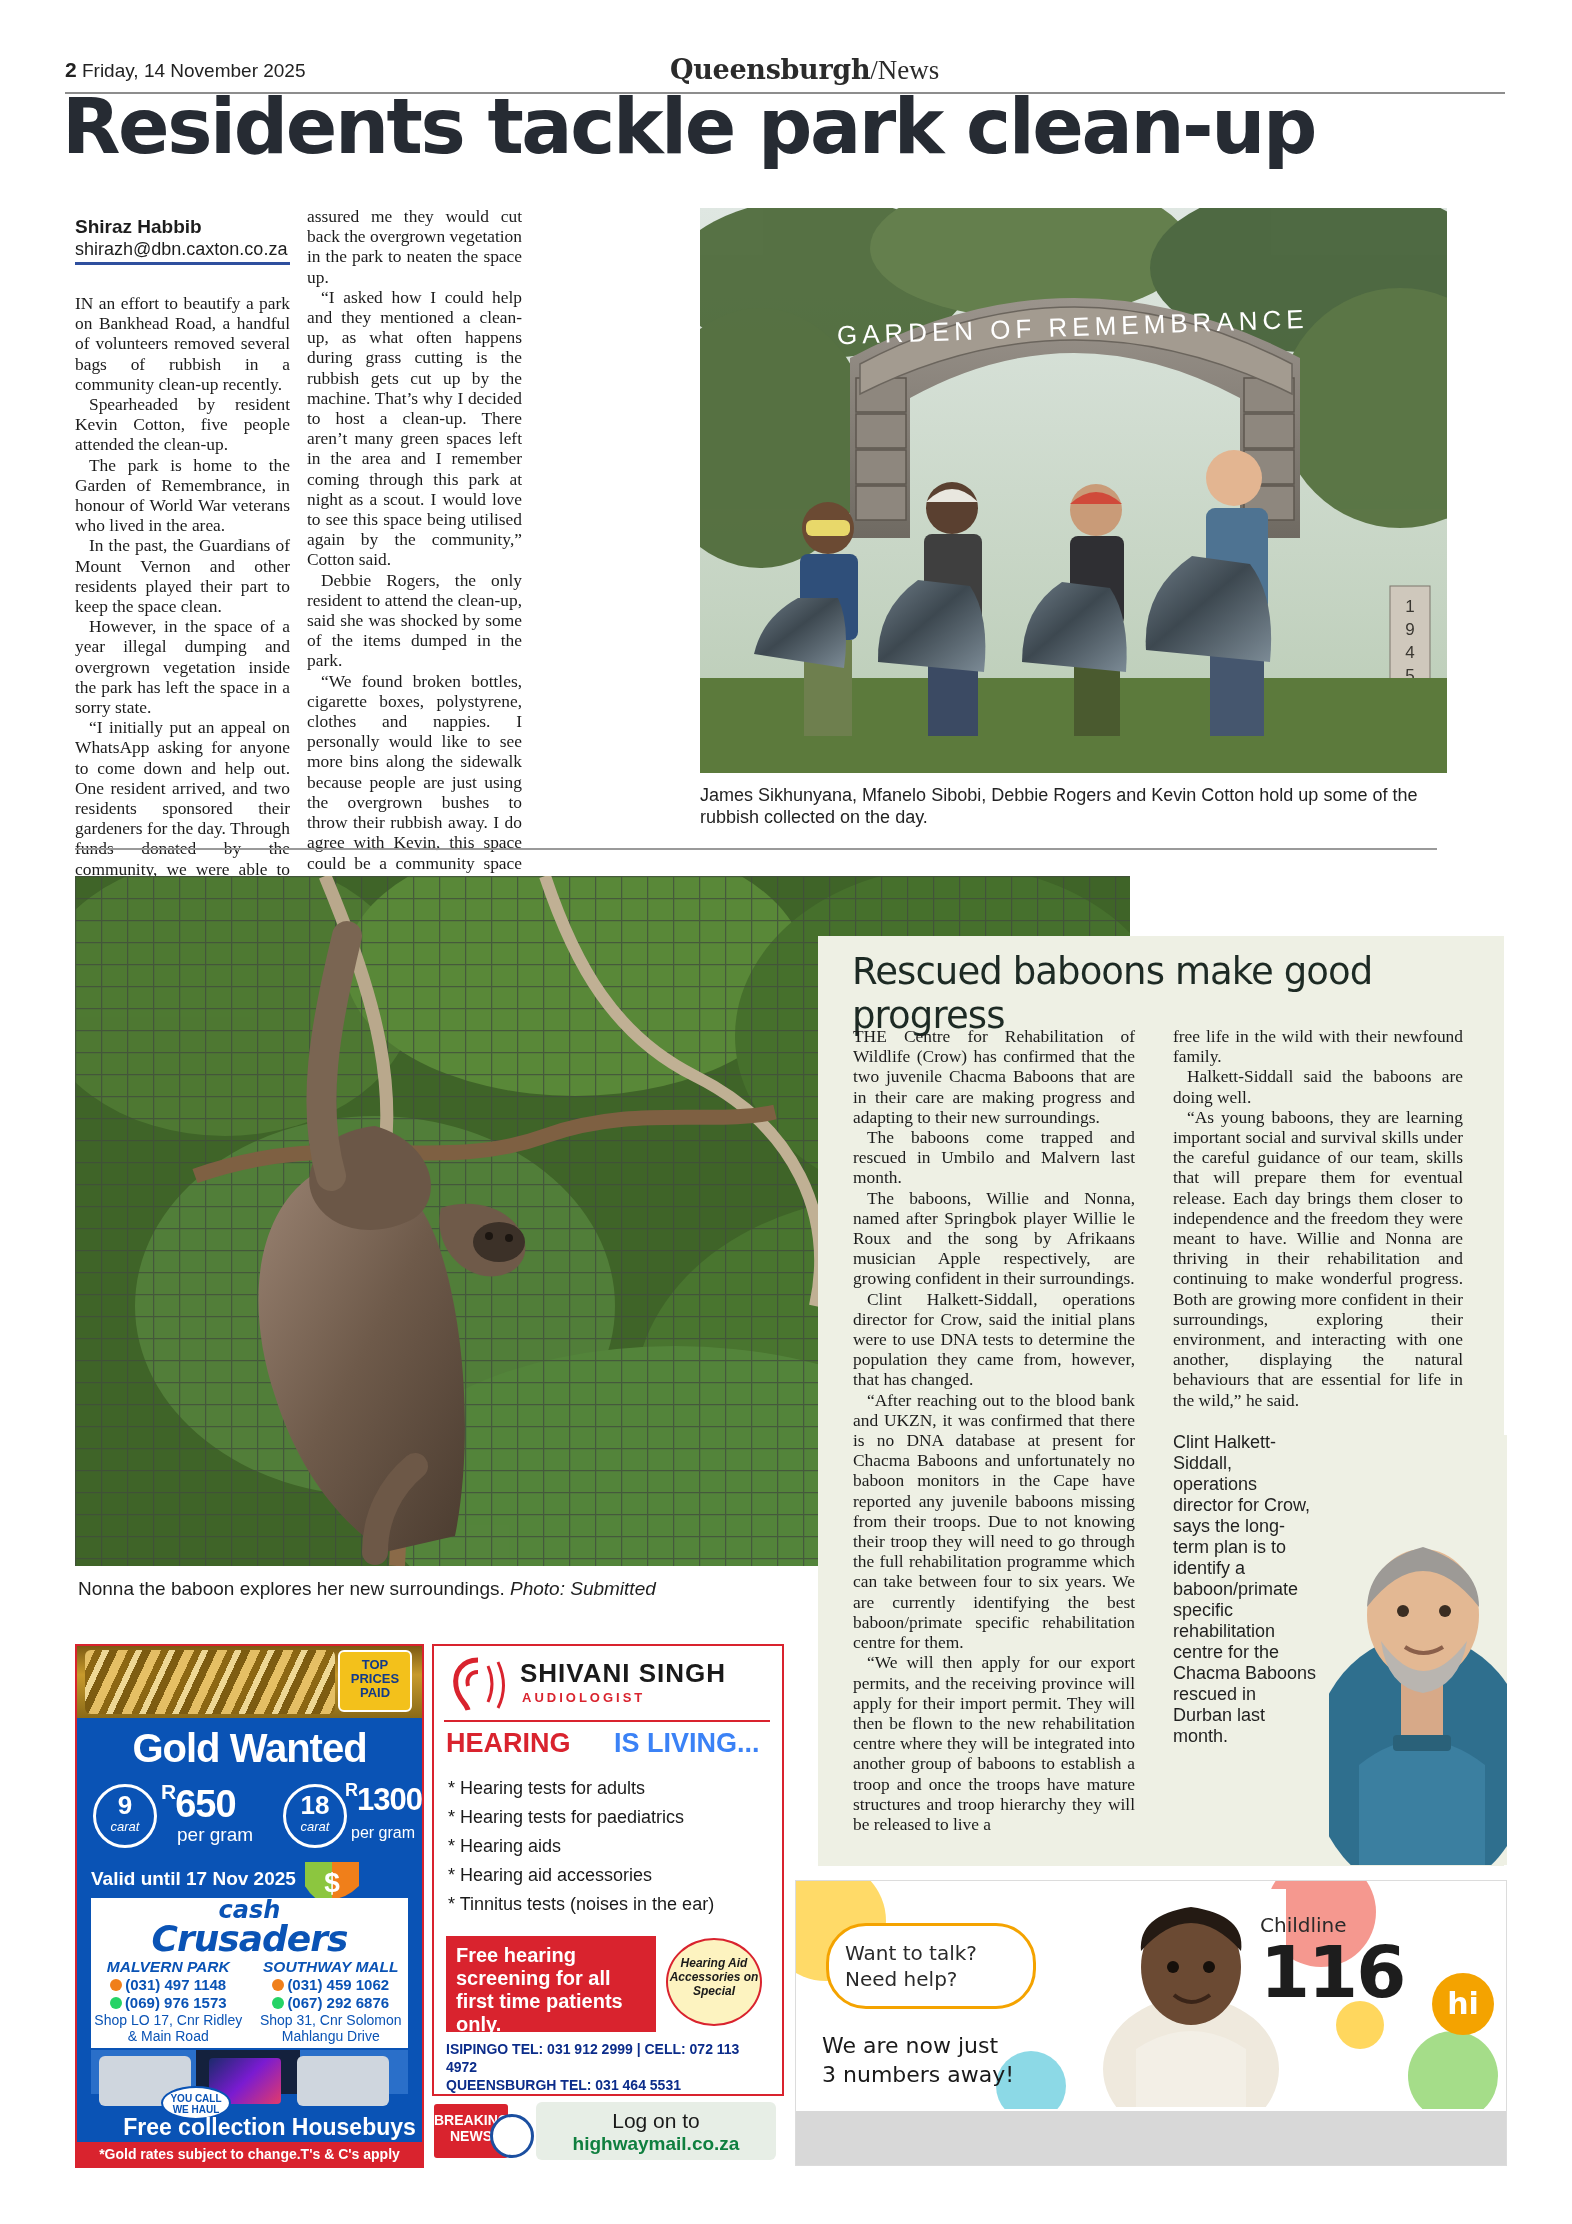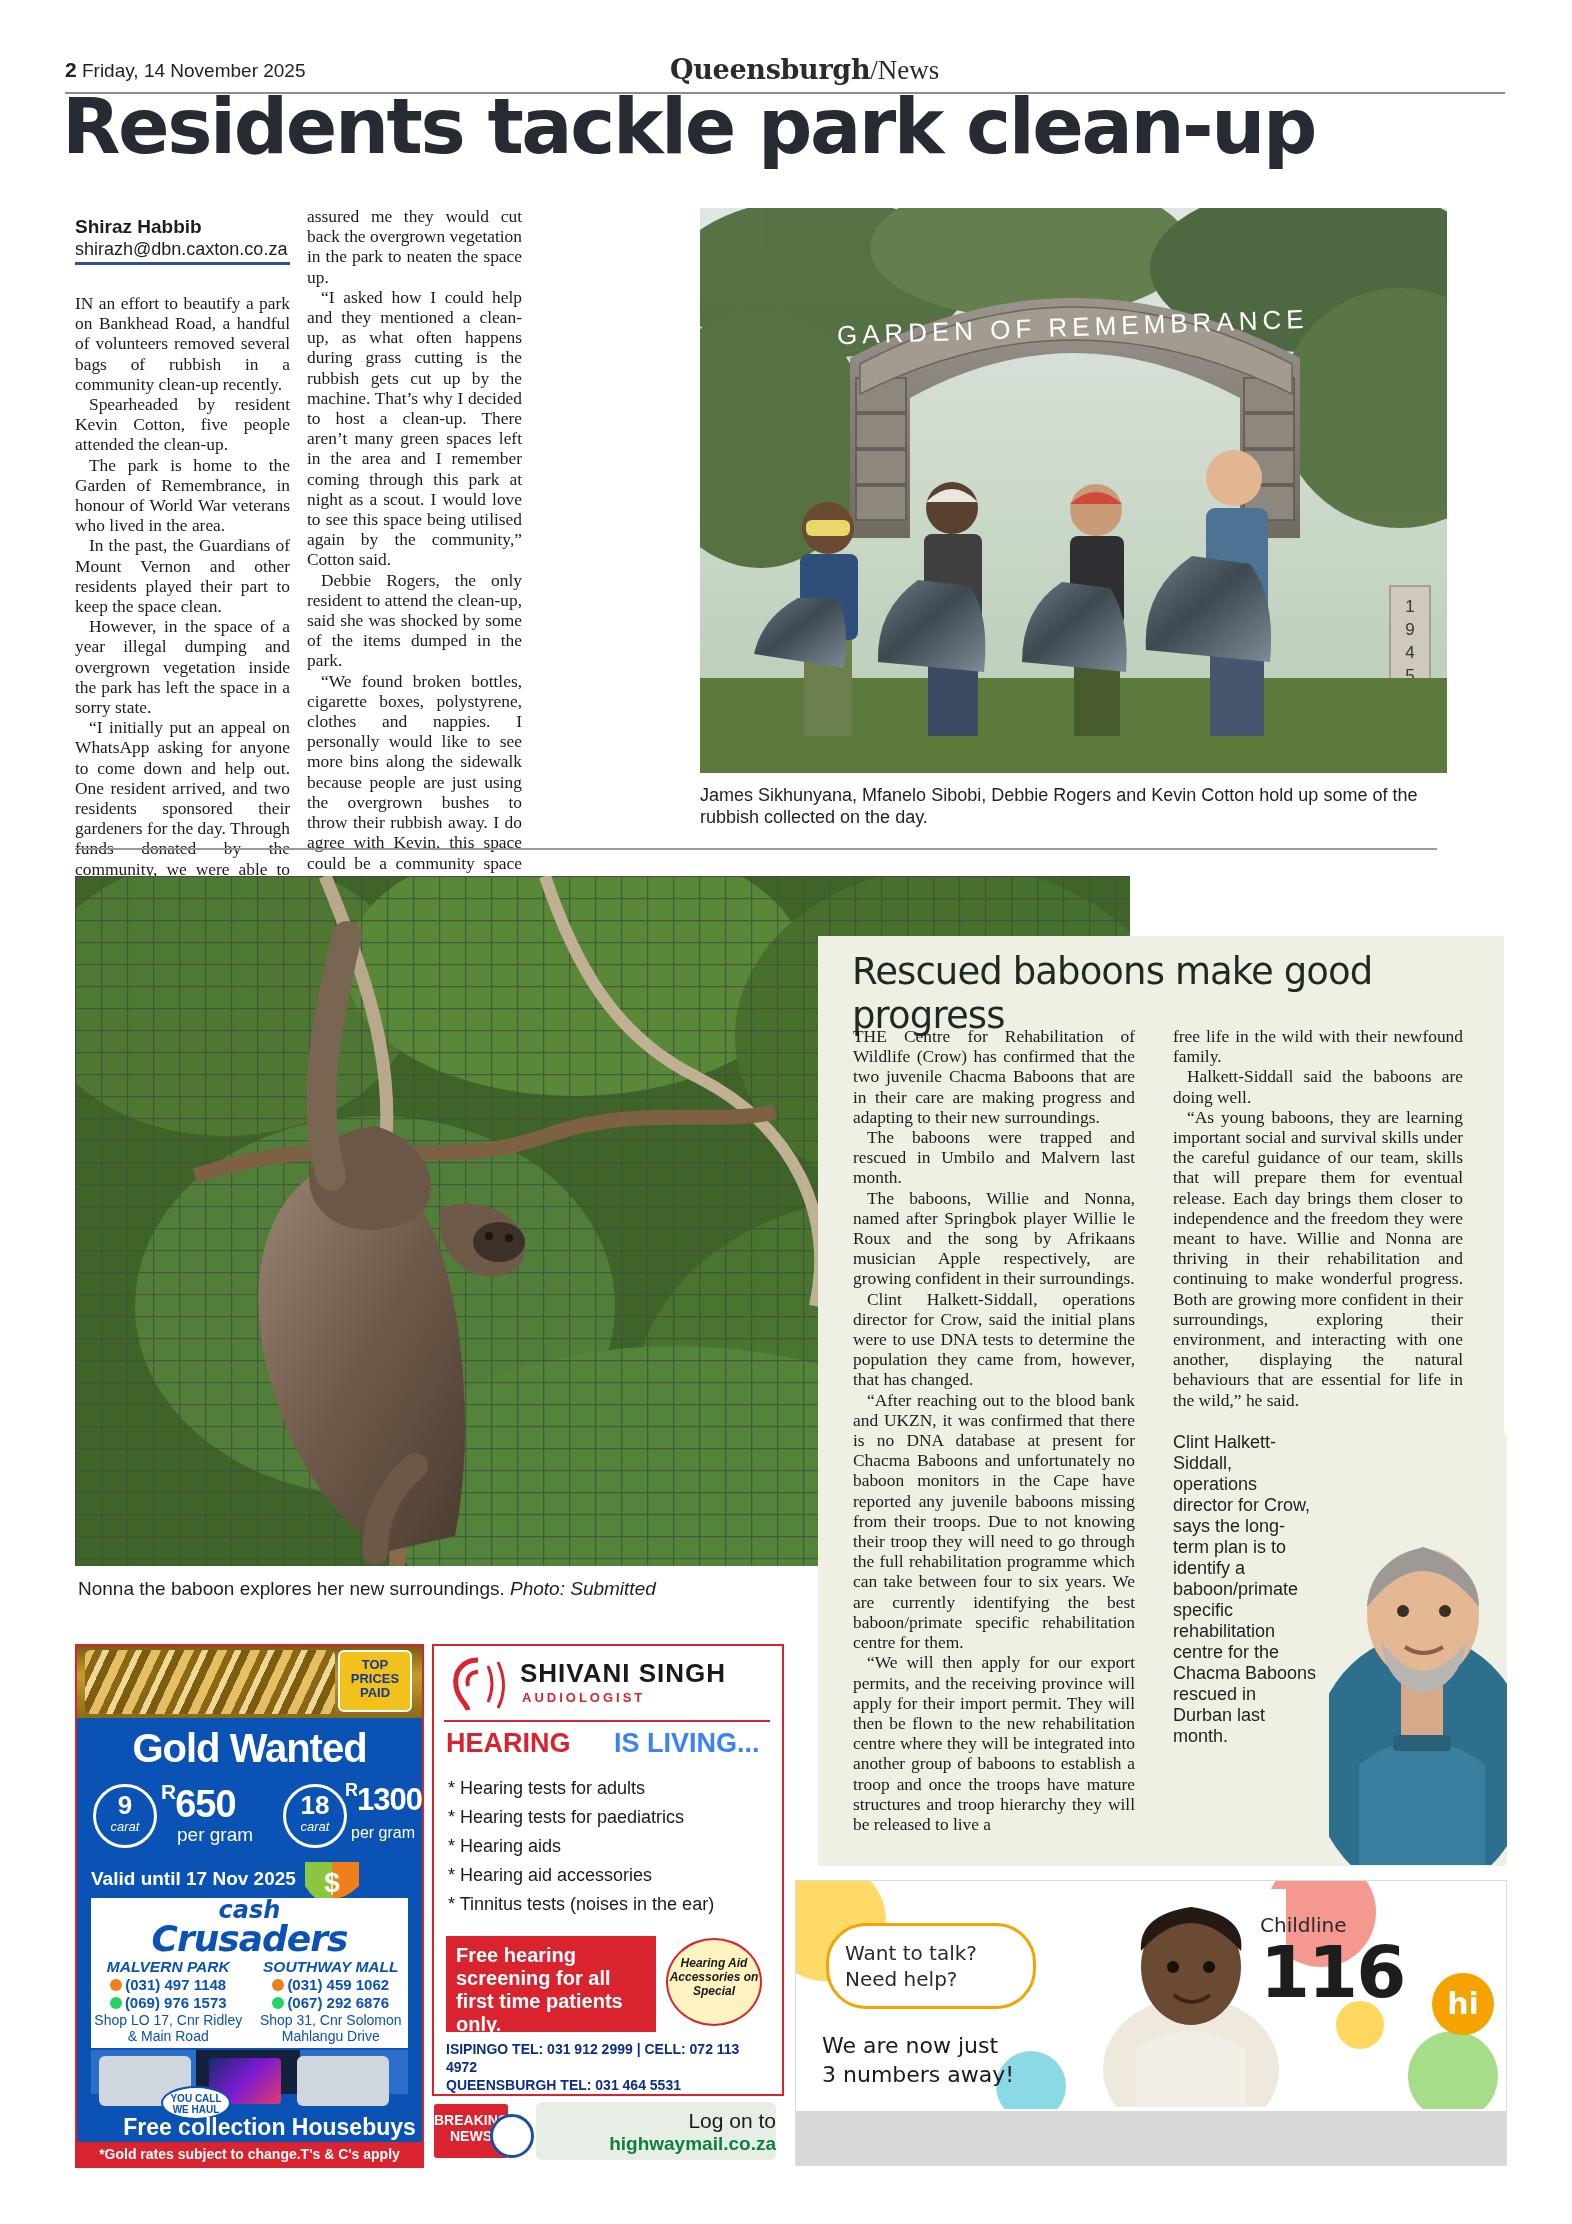--- a/index.html
+++ b/index.html
@@ -143,21 +143,21 @@
      font-family:"Liberation Sans",sans-serif;font-weight:bold;font-size:14px;line-height:18px;}
 
   
   #ad-break{left:432px;top:2098px;width:348px;height:66px;background:#fff;}
   .bn-badge{position:absolute;left:2px;top:6px;width:74px;height:54px;background:#d9232e;color:#fff;
      font-family:"Liberation Sans",sans-serif;font-weight:bold;font-size:14px;line-height:16px;
      text-align:center;padding-top:8px;box-sizing:border-box;border-radius:3px;}
   .bn-globe{position:absolute;left:58px;top:16px;width:38px;height:38px;border-radius:50%;
      border:3px solid #1b4fa0;background:#fff;}
   .bn-pill{position:absolute;left:104px;top:4px;width:240px;height:58px;background:#e7eee6;border-radius:6px;
-     text-align:right;font-family:"Liberation Sans",sans-serif;}
+     text-align:center;font-family:"Liberation Sans",sans-serif;}
   .bn-pill .l1{font-size:21px;color:#1a1a1a;margin-top:7px;}
   .bn-pill .l2{font-size:19px;color:#0f7f3f;font-weight:bold;}
 
   
   #ad-child{left:795px;top:1880px;width:710px;height:284px;background:#fff;border:1px solid #dcdcdc;}
   .ch-bg{position:absolute;left:0;top:0;width:100%;height:228px;background:#ffffff;overflow:hidden;}
   .ch-blob{position:absolute;border-radius:50%;}
   .ch-bubble{position:absolute;left:30px;top:42px;width:210px;height:86px;background:#fff;
      border:3px solid #f4a300;border-radius:40px;color:#2a2a2a;font-family:"DejaVu Sans",sans-serif;
      font-size:20px;line-height:26px;padding:14px 16px;box-sizing:border-box;}
@@ -339,21 +339,21 @@
   <div class="baboon-cap">
     <span>Nonna the baboon explores her new surroundings.</span>
     <i>Photo: Submitted</i>
   </div>
 
   <div class="baboonpanel"></div>
   <div class="baboon-head">Rescued baboons make good progress</div>
 
   <div class="bb-col" id="bb1">
     <p class="first">THE Centre for Rehabilitation of Wildlife (Crow) has confirmed that the two juvenile Chacma Baboons that are in their care are making progress and adapting to their new surroundings.</p>
-    <p>The baboons were trapped and rescued in Umbilo and Malvern last month.</p>
+    <p>The baboons come trapped and rescued in Umbilo and Malvern last month.</p>
     <p>The baboons, Willie and Nonna, named after Springbok player Willie le Roux and the song by Afrikaans musician Apple respectively, are growing confident in their surroundings.</p>
     <p>Clint Halkett-Siddall, operations director for Crow, said the initial plans were to use DNA tests to determine the population they came from, however, that has changed.</p>
     <p>“After reaching out to the blood bank and UKZN, it was confirmed that there is no DNA database at present for Chacma Baboons and unfortunately no baboon monitors in the Cape have reported any juvenile baboons missing from their troops. Due to not knowing their troop they will need to go through the full rehabilitation programme which can take between four to six years. We are currently identifying the best baboon/primate specific rehabilitation centre for them.</p>
     <p>“We will then apply for our export permits, and the receiving province will apply for their import permit. They will then be flown to the new rehabilitation centre where they will be integrated into another group of baboons to establish a troop and once the troops have mature structures and troop hierarchy they will be released to live a</p>
   </div>
 
   <div class="bb-col" id="bb2">
     <p class="first">free life in the wild with their newfound family.</p>
     <p>Halkett-Siddall said the baboons are doing well.</p>
     <p>“As young baboons, they are learning important social and survival skills under the careful guidance of our team, skills that will prepare them for eventual release. Each day brings them closer to independence and the freedom they were meant to have. Willie and Nonna are thriving in their rehabilitation and continuing to make wonderful progress. Both are growing more confident in their surroundings, exploring their environment, and interacting with one another, displaying the natural behaviours that are essential for life in the wild,” he said.</p>

